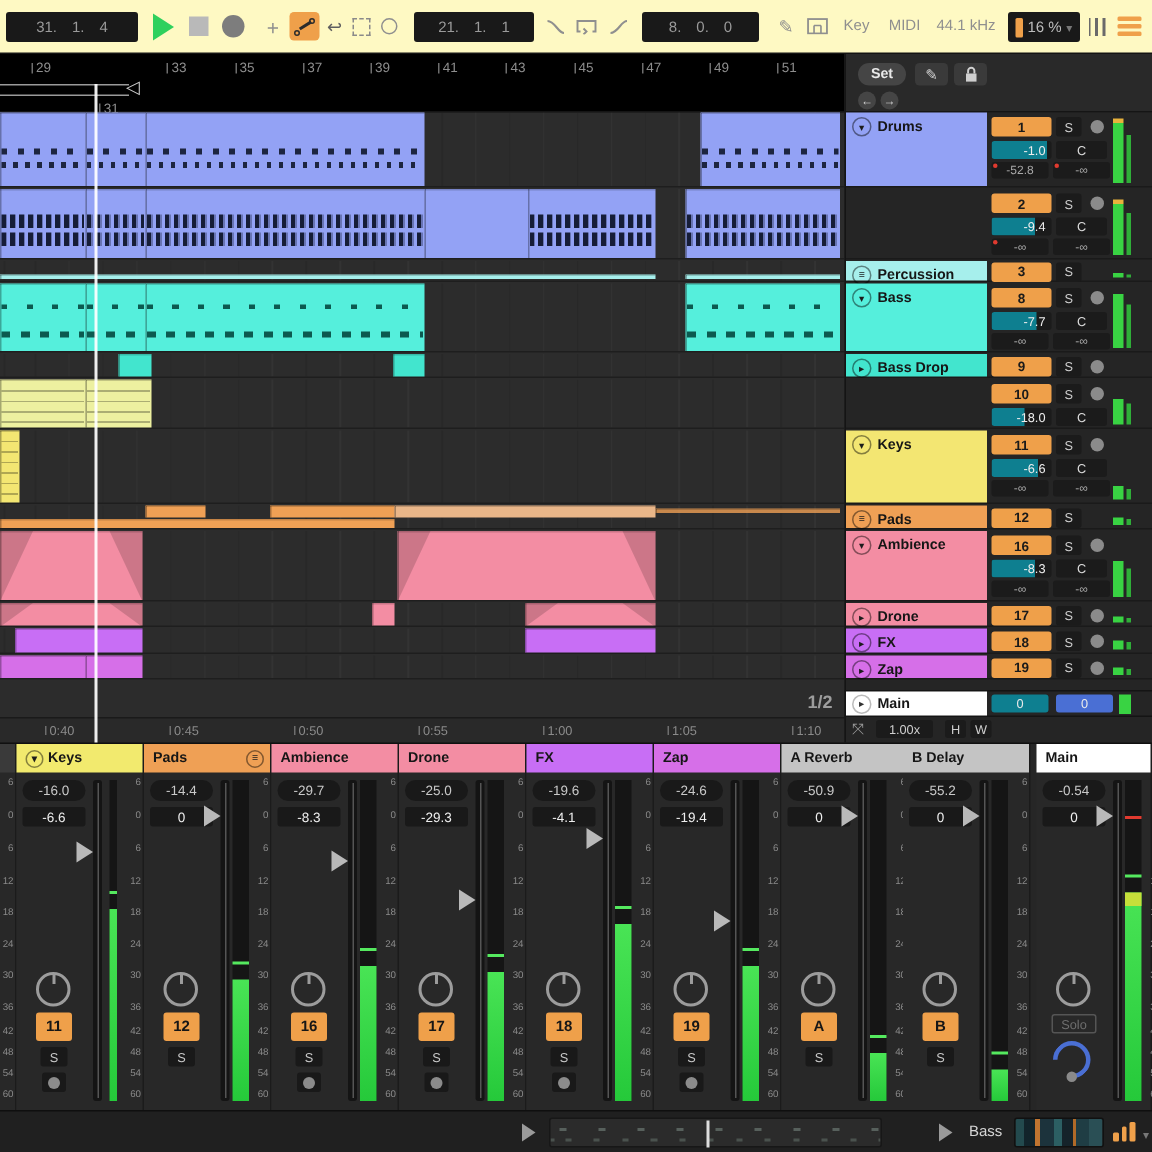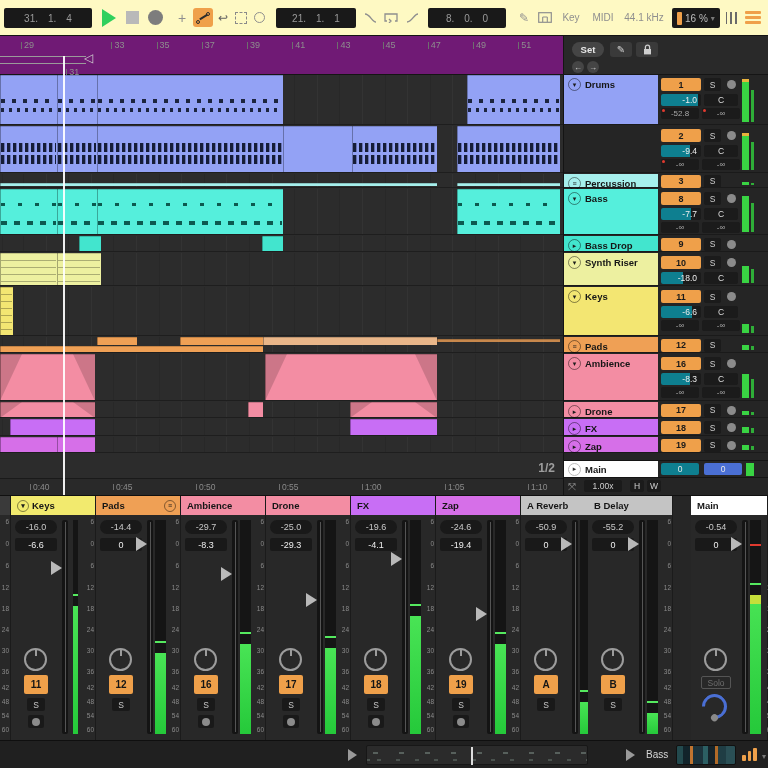--- a/index.html
+++ b/index.html
@@ -20,21 +20,21 @@
   .autoicon i.b{right:1px;top:0;}
   .autoicon s{position:absolute;left:4px;top:4px;width:9px;height:1.5px;background:#2b2b2b;transform:rotate(-32deg);text-decoration:none;}
   .dashedbox{width:12px;height:12px;border:1px dashed #8a8a8a;}
   .circ{width:11px;height:11px;border:1.6px solid #8f8f8f;border-radius:50%;}
   .cpu{position:absolute;top:8px;height:20px;background:#191919;border-radius:2px;display:flex;align-items:center;gap:3px;padding:0 5px;}
   .cpubar{width:5px;height:13px;background:#efa04a;border-radius:1px;}
   .vbars i{display:inline-block;width:2px;height:12px;background:#6a6a6a;margin:0 1.5px;}
   .hamb{display:flex;flex-direction:column;gap:2.5px;}
   .hamb i{width:16px;height:2.6px;background:#efa04a;border-radius:1px;}
   
-  .rulerband{position:absolute;left:0;top:36px;width:563px;height:39px;background:#701a75;border-bottom:1px solid #151515;}
+  .rulerband{position:absolute;left:0;top:36px;width:563px;height:39px;background:#000000;border-bottom:1px solid #151515;}
   .bar-num{position:absolute;top:4px;font-size:9px;color:#8e8e8e;}
   .bar-num::before{content:"";display:inline-block;width:1px;height:7px;background:#6e6e6e;margin-right:2px;vertical-align:-1px;}
   .loopline{position:absolute;left:0;top:20px;width:86px;height:8px;border-top:1px solid #9a9a9a;border-bottom:1px solid #9a9a9a;}
   .looptri{position:absolute;left:84px;top:15px;color:#cfcfcf;font-size:12px;}
   .setpanel{position:absolute;left:563px;top:36px;width:205px;height:39px;background:#292929;border-bottom:1px solid #151515;border-left:1px solid #151515;}
   .setpill{position:absolute;left:8px;top:6px;width:32px;height:15px;background:#454545;border-radius:8px;color:#e8e8e8;font-size:9.5px;font-weight:bold;display:flex;align-items:center;justify-content:center;}
   .toolbtn{position:absolute;top:6px;width:22px;height:15px;background:#3a3a3a;border-radius:3px;color:#cfcfcf;font-size:10px;display:flex;align-items:center;justify-content:center;}
   .navbtn{position:absolute;top:25px;width:12px;height:12px;border-radius:50%;background:#454545;color:#d8d8d8;font-size:8px;display:flex;align-items:center;justify-content:center;}
   
   .lane{position:absolute;left:0;top:75px;width:563px;height:420px;background:#2c2c2c;}
@@ -442,24 +442,20 @@
           <div class="tname">Bass Drop</div>
         </div>
         <div class="numbtn" style="top: 1.5px;">9</div>
         <div class="sbtn" style="top: 1.5px;">S</div>
         <div class="armc" style="top: 1.5px;">
           <div class=""></div>
           <i></i>
         </div>
       </div>
       <div class="hrow" style="top: 178px; height: 33px;">
-        <div class="namecell" style="background: rgb(237, 240, 160);">
-          <div class="foldc">▾</div>
-          <div class="tname">Synth Riser</div>
-        </div>
         <div class="numbtn" style="top: 3px;">10</div>
         <div class="sbtn" style="top: 3px;">S</div>
         <div class="armc" style="top: 3px;">
           <div class=""></div>
           <i></i>
         </div>
         <div class="volbox" style="top: 19px;">
           <div class="fill" style="width: 55%;"></div>
           <div class="vt">-18.0</div>
         </div>
@@ -847,21 +843,21 @@
         <div class="smeter">
           <div class="mfill" style="height: 32.1px;"></div>
           <div class="mpeak" style="bottom: 42.1px;"></div>
         </div>
         <div class="knob">
           <i></i>
         </div>
         <div class="snum">A</div>
         <div class="ss">S</div>
       </div>
-      <div class="strip" style="left: 588px; width: 85px;">
+      <div class="strip" style="left: 602px; width: 85px;">
         <div class="sheader" style="background: rgb(196, 196, 196);">
           <div style="font-size: 9.5px; font-weight: bold;">B Delay</div>
         </div>
         <div class="pill">-55.2</div>
         <div class="volnum">0</div>
         <div class="sc" style="top: 22px;">6</div>
         <div class="sc" style="top: 44px;">0</div>
         <div class="sc" style="top: 66px;">6</div>
         <div class="sc" style="top: 88px;">12</div>
         <div class="sc" style="top: 109px;">18</div>

